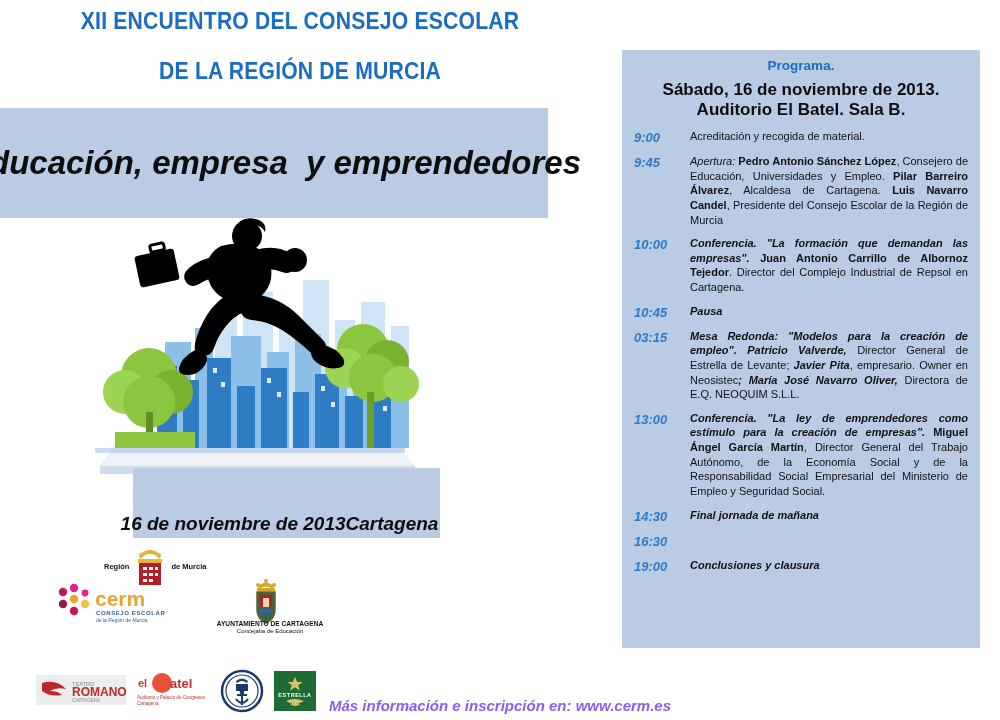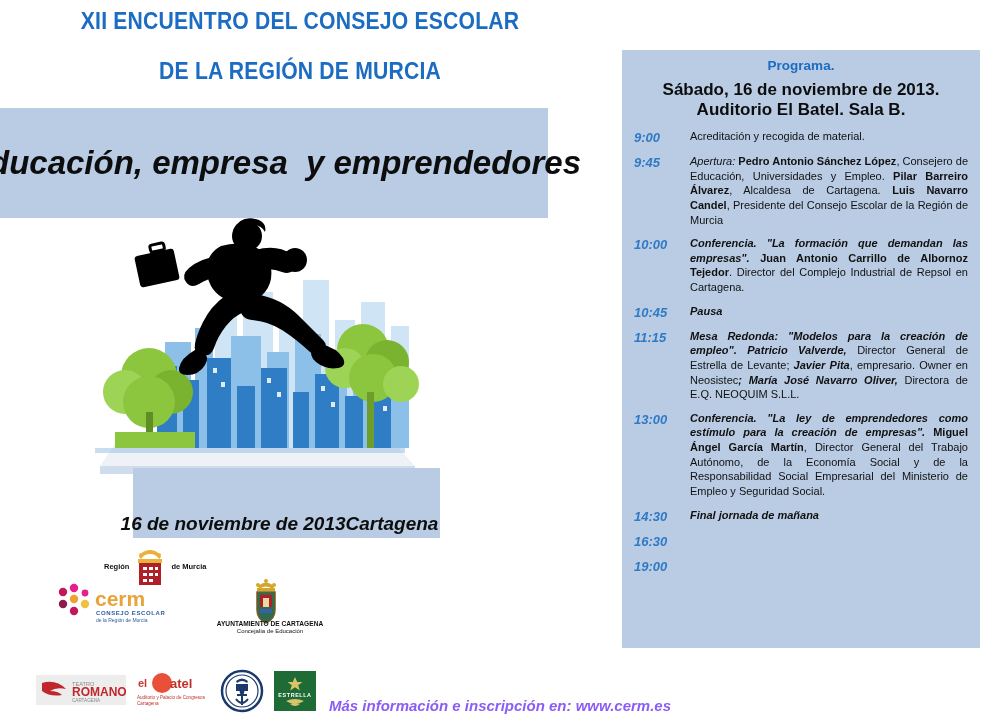--- a/index.html
+++ b/index.html
@@ -378,31 +378,32 @@
       </div>
       <div class="prog-row">
         <div class="prog-time">10:00</div>
         <div class="prog-body"><span class="bi">Conferencia. "La formación que demandan las empresas".</span> <b>Juan Antonio Carrillo de Albornoz Tejedor</b>. Director del Complejo Industrial de Repsol en Cartagena.</div>
       </div>
       <div class="prog-row">
         <div class="prog-time">10:45</div>
         <div class="prog-body"><span class="bi">Pausa</span></div>
       </div>
       <div class="prog-row">
-        <div class="prog-time">11:15</div>
+        <div class="prog-time">03:15</div>
         <div class="prog-body"><span class="bi">Mesa Redonda: "Modelos para la creación de empleo". Patricio Valverde,</span> Director General de Estrella de Levante; <span class="bi">Javier Pita</span>, empresario. Owner en Neosistec<span class="bi">; María José Navarro Oliver,</span> Directora de E.Q. NEOQUIM S.L.L.</div>
       </div>
       <div class="prog-row">
         <div class="prog-time">13:00</div>
         <div class="prog-body"><span class="bi">Conferencia. "La ley de emprendedores como estímulo para la creación de empresas".</span> <b>Miguel Ángel García Martín</b>, Director General del Trabajo Autónomo, de la Economía Social y de la Responsabilidad Social Empresarial del Ministerio de Empleo y Seguridad Social.</div>
       </div>
       <div class="prog-row">
         <div class="prog-time">14:30</div>
         <div class="prog-body"><span class="bi">Final jornada de mañana</span></div>
       </div>
       <div class="prog-row">
         <div class="prog-time">16:30</div>
       </div>
       <div class="prog-row">
         <div class="prog-time">19:00</div>
+        <div class="prog-body"><span class="bi">Conclusiones y clausura</span></div>
       </div>
     </div>
 </div>
 
 </body></html>

